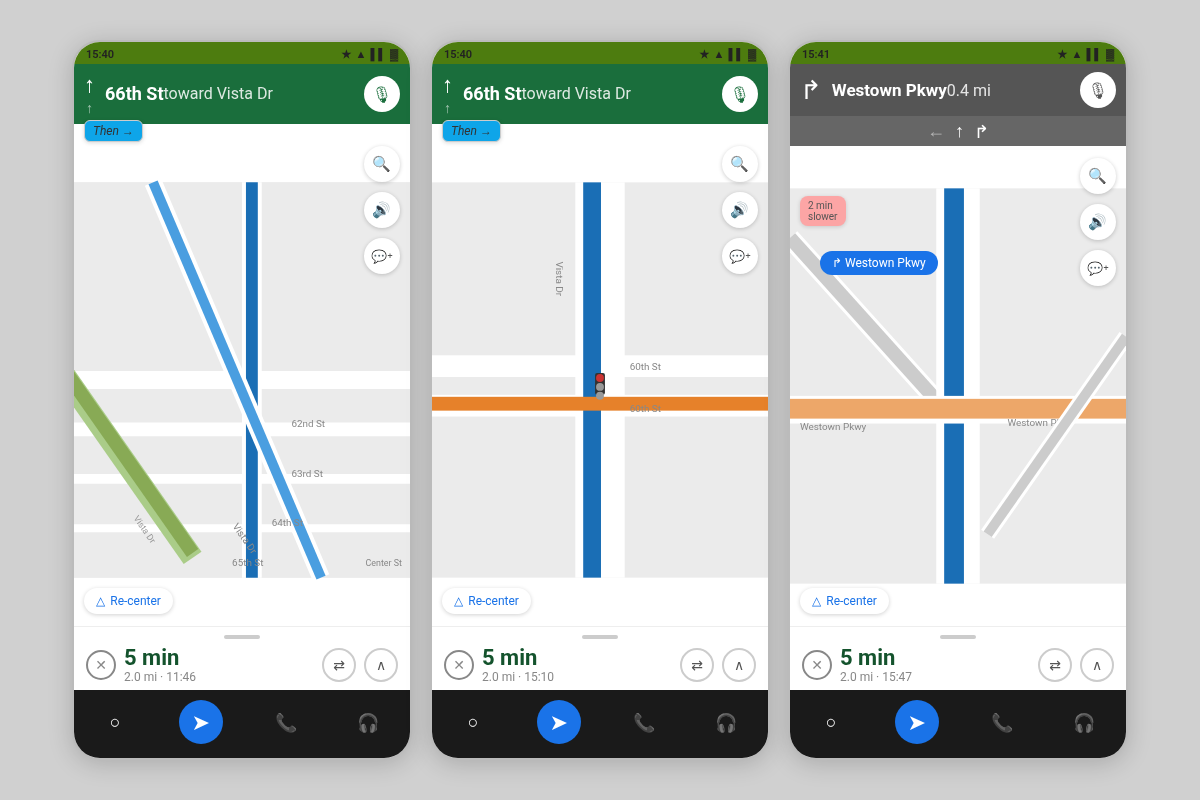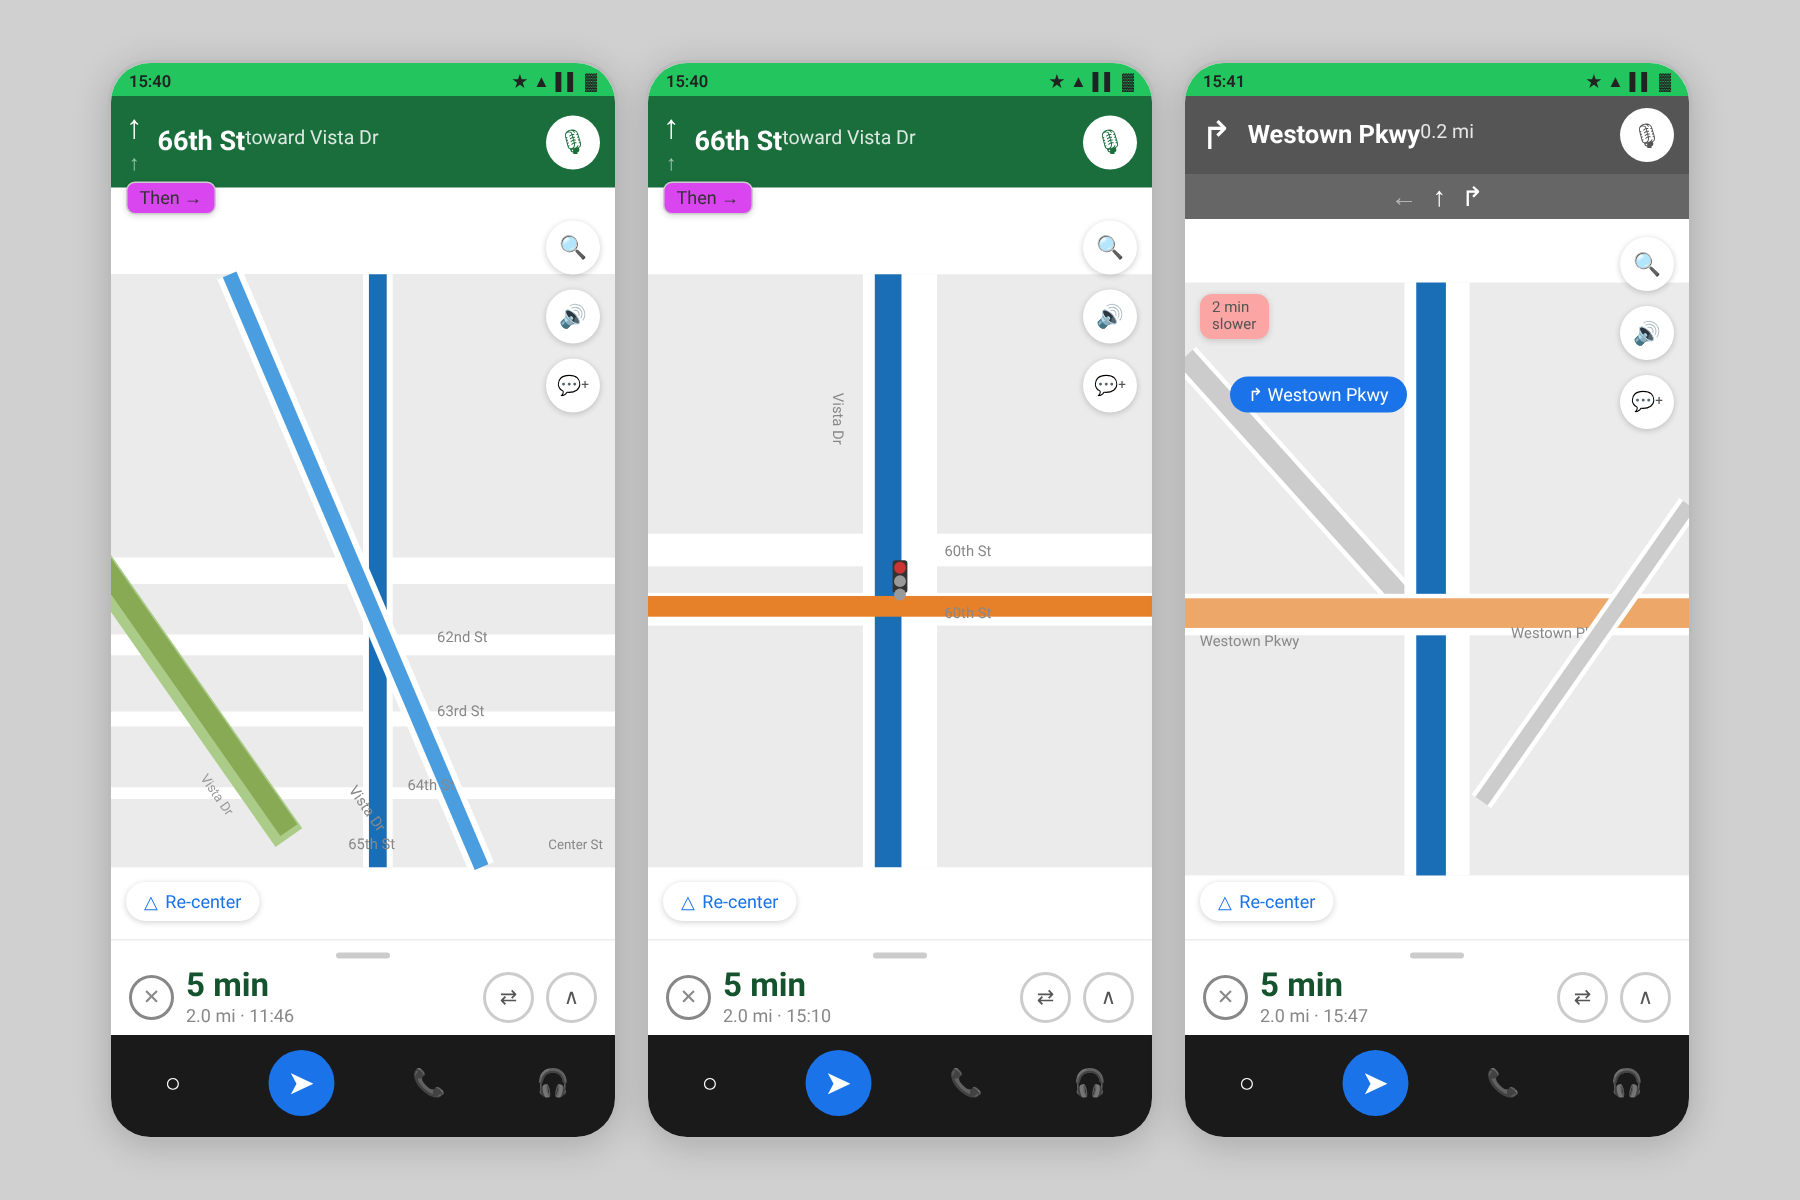--- a/index.html
+++ b/index.html
@@ -20,21 +20,21 @@
       border-radius: 28px;
       overflow: hidden;
       border: 2px solid #bbb;
       display: flex;
       flex-direction: column;
       box-shadow: 0 4px 24px rgba(0,0,0,0.18);
       position: relative;
     }
     
     .status-bar {
-      background: #22c55e;
+      background: #4d7c0f;
       display: flex;
       justify-content: space-between;
       align-items: center;
       padding: 4px 12px 2px 12px;
       height: 22px;
       font-size: 11px;
       font-weight: 600;
       color: #222;
       flex-shrink: 0;
     }
@@ -83,21 +83,21 @@
       flex-direction: row;
     }
     .nav-street {
       color: #fff;
       font-size: 18px;
       font-weight: 700;
       line-height: 1.1;
     }
     .nav-toward {
       color: rgba(255,255,255,0.85);
-      font-size: 13px;
+      font-size: 16px;
     }
     .mic-btn {
       width: 36px;
       height: 36px;
       background: #fff;
       border-radius: 50%;
       display: flex;
       align-items: center;
       justify-content: center;
       font-size: 16px;
@@ -114,31 +114,32 @@
       justify-content: center;
       font-size: 16px;
       color: #555;
       flex-shrink: 0;
     }
     
     .then-badge {
       position: absolute;
       bottom: -18px;
       left: 10px;
-      background: #d946ef;
+      background: #0ea5e9;
       border: 1px solid #ccc;
       border-radius: 6px;
       padding: 3px 8px;
       font-size: 12px;
       color: #333;
       display: flex;
       align-items: center;
       gap: 4px;
       z-index: 10;
       box-shadow: 0 1px 4px rgba(0,0,0,0.15);
+      font-style: italic;
     }
     
     .lanes-bar {
       background: #666;
       display: flex;
       justify-content: center;
       align-items: center;
       gap: 10px;
       padding: 4px 0;
       flex-shrink: 0;
@@ -488,21 +489,21 @@
 
   <div class="nav-header-gray">
     <div class="nav-arrow-box">
       <span class="nav-arrow" style="font-size:26px;">↱</span>
     </div>
     <div class="nav-text">
       <div class="nav-street" style="font-size:17px;">
         <span>Westown Pkwy</span>
       </div>
       <div class="nav-toward">
-        <span>0.2 mi</span>
+        <span>0.4 mi</span>
       </div>
     </div>
     <div class="mic-btn-gray">🎙</div>
   </div>
 
   <div class="lanes-bar">
     <span class="lane-arrow">←</span>
     <span class="lane-arrow active">↑</span>
     <span class="lane-arrow active">↱</span>
   </div>

